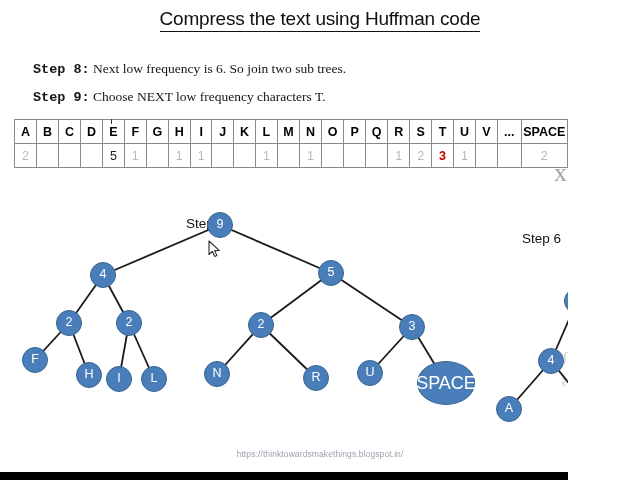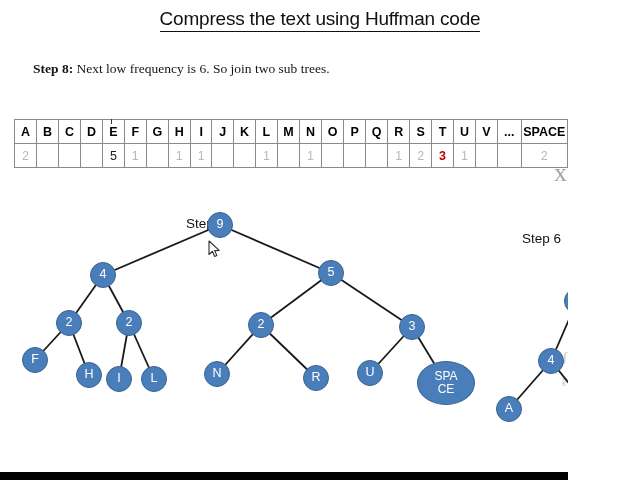--- a/index.html
+++ b/index.html
@@ -39,20 +39,21 @@
   .step-line {
     position: absolute;
     left: 33px;
     font-family: "Liberation Serif", serif;
     font-size: 13.5px;
     color: #151515;
     white-space: nowrap;
   }
   .step-line .lead {
     font-weight: bold;
+    font-family: Liberation Mono, monospace;
   }
   #step8-line { top: 61px; }
   #step9-line { top: 89px; }
 
   
   #freq-table {
     position: absolute;
     left: 14px;
     top: 119px;
     border-collapse: collapse;
@@ -115,22 +116,22 @@
     align-items: center;
     justify-content: center;
     line-height: 1.05;
     text-align: center;
     z-index: 3;
   }
   .node.sz-small { width: 26px; height: 26px; }
   .node.sz-wide {
     width: 58px; height: 44px;
     border-radius: 50%;
-    font-size: 12px;
-    flex-direction: column;
+    font-size: 18px;
+    flex-direction: row;
   }
 
   .tree-label {
     position: absolute;
     font-family: "Liberation Sans", sans-serif;
     font-size: 13.5px;
     color: #111111;
     white-space: nowrap;
   }
   #step8-label { left: 186px; top: 190px; margin-top: 26px; }
@@ -183,20 +184,23 @@
 <body>
 
 <div id="screen">
 
   <div id="title">
     <span>Compress the text using Huffman code</span>
   </div>
 
   <div class="step-line" id="step8-line">
     <span class="lead">Step 8:</span><span> Next low frequency is 6. So join two sub trees.</span>
+  </div>
+  <div class="step-line" id="step9-line">
+    <span class="lead">Step 9:</span><span> Choose  NEXT low frequency characters T.</span>
   </div>
 
   <table id="freq-table">
     <tbody>
       <tr class="head" id="freq-head">
           <td style="width: 24px;">A</td>
           <td style="width: 24px;">B</td>
           <td style="width: 24px;">C</td>
           <td style="width: 24px;">D</td>
           <td style="width: 24px;">E</td>
@@ -301,15 +305,16 @@
     </div>
 
   <svg id="cursor" viewBox="0 0 14 18" style="left: 208px; top: 240px;">
     <path d="M1 1 L1 14.5 L4.4 11.3 L6.6 16.4 L8.8 15.4 L6.7 10.6 L11.2 10.4 Z" fill="#ffffff" stroke="#2b2b2b" stroke-width="1.1" stroke-linejoin="round"></path>
   </svg>
 
   <div class="edge-glyph" style="top:160px;">x</div>
   <div class="edge-glyph small" style="top:350px;">ʃ</div>
   <div class="edge-glyph small" style="top:372px;">ʂ</div>
 
+  <div id="footer-url">https://thinktowardsmakethings.blogspot.in/</div>
 
   <div id="bottom-bar"></div>
 </div>
 
 </body></html>

